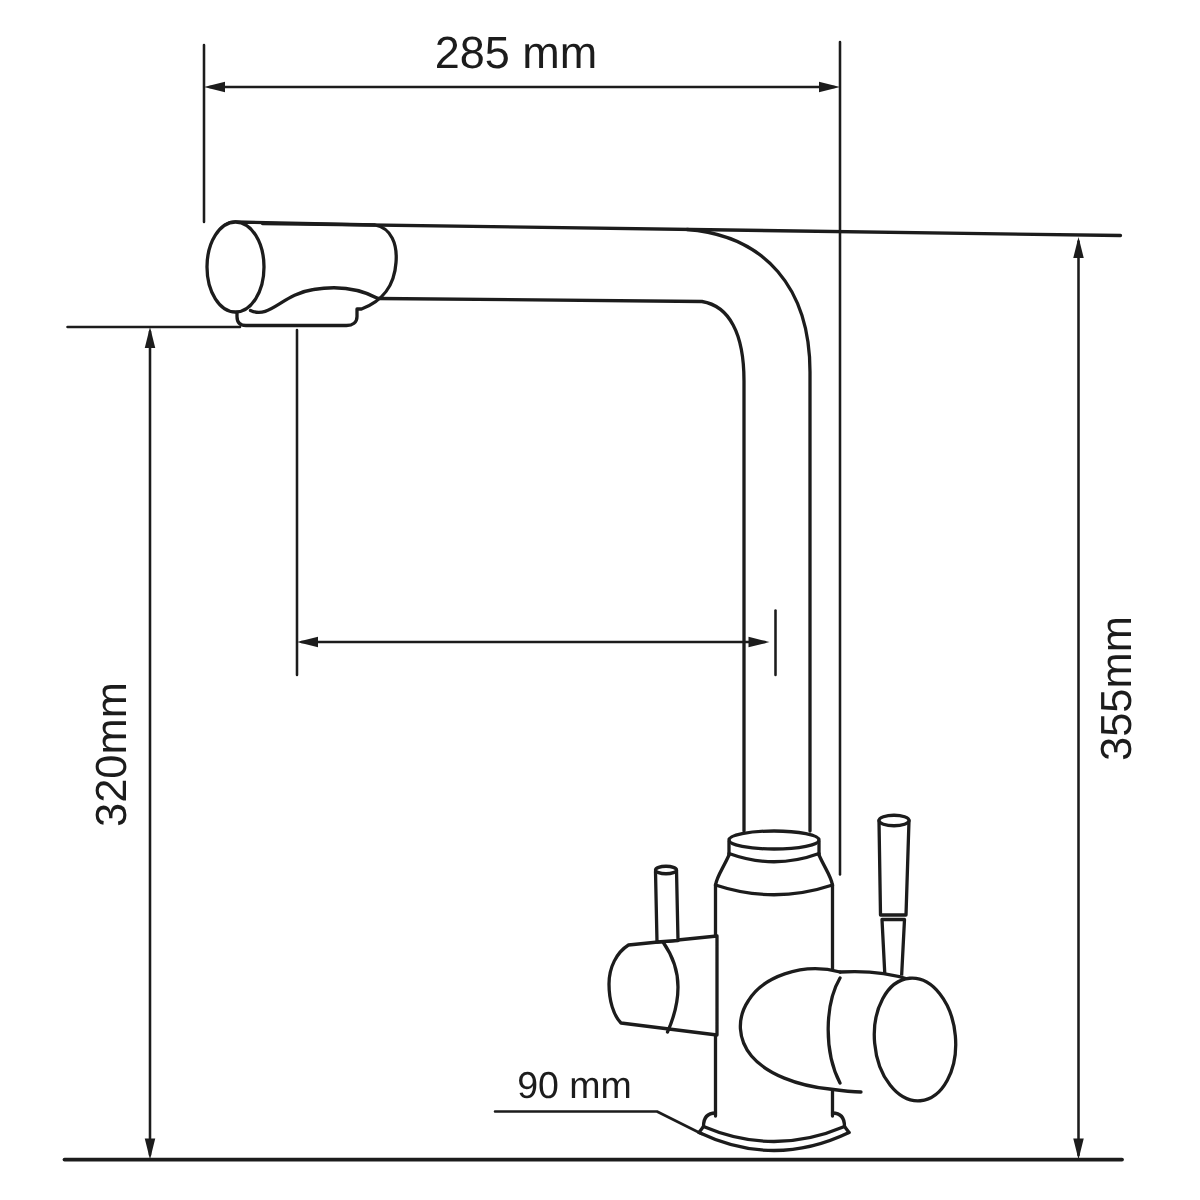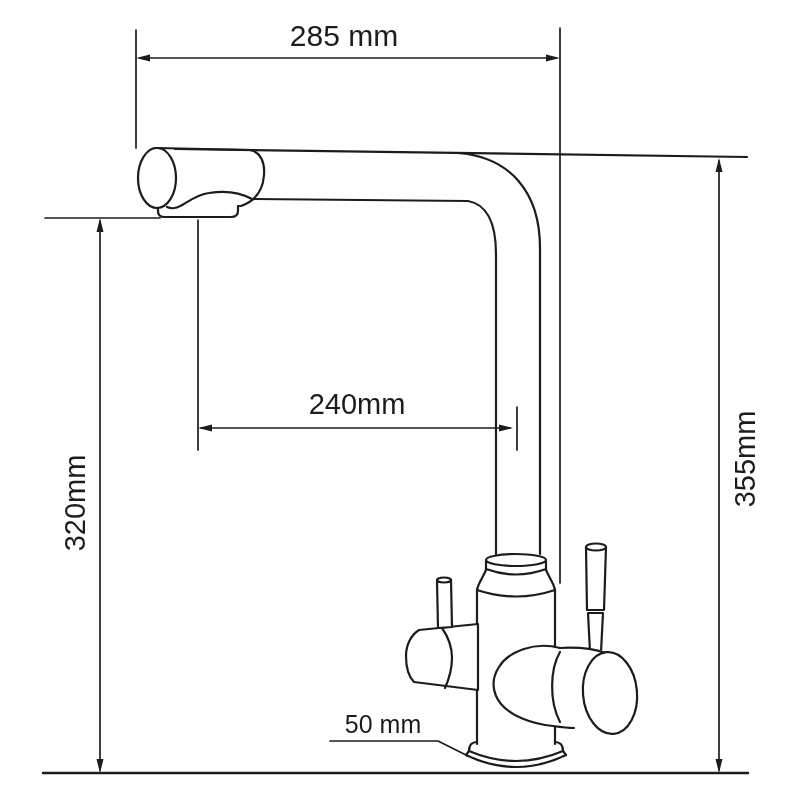--- a/index.html
+++ b/index.html
@@ -101,17 +101,16 @@
       <polygon fill="currentColor" stroke="none" points="719,158 715.5,172 722.5,172"></polygon>
       <polygon fill="currentColor" stroke="none" points="719,773 715.5,759 722.5,759"></polygon>
     </g>
 
     <path stroke-width="1.7" d="M330,741 L438,741 L468,756"></path>
 
     <path stroke-width="2.5" d="M43,773 L748,773"></path>
   </svg>
 
   <div class="dim-label lbl-285">285 mm</div>
-  <div class="dim-label lbl-240">240mm</div>
   <div class="dim-label lbl-320">320mm</div>
   <div class="dim-label lbl-355">355mm</div>
-  <div class="dim-label lbl-50">50 mm</div>
+  <div class="dim-label lbl-50">90 mm</div>
 </div>
 
 </body></html>

